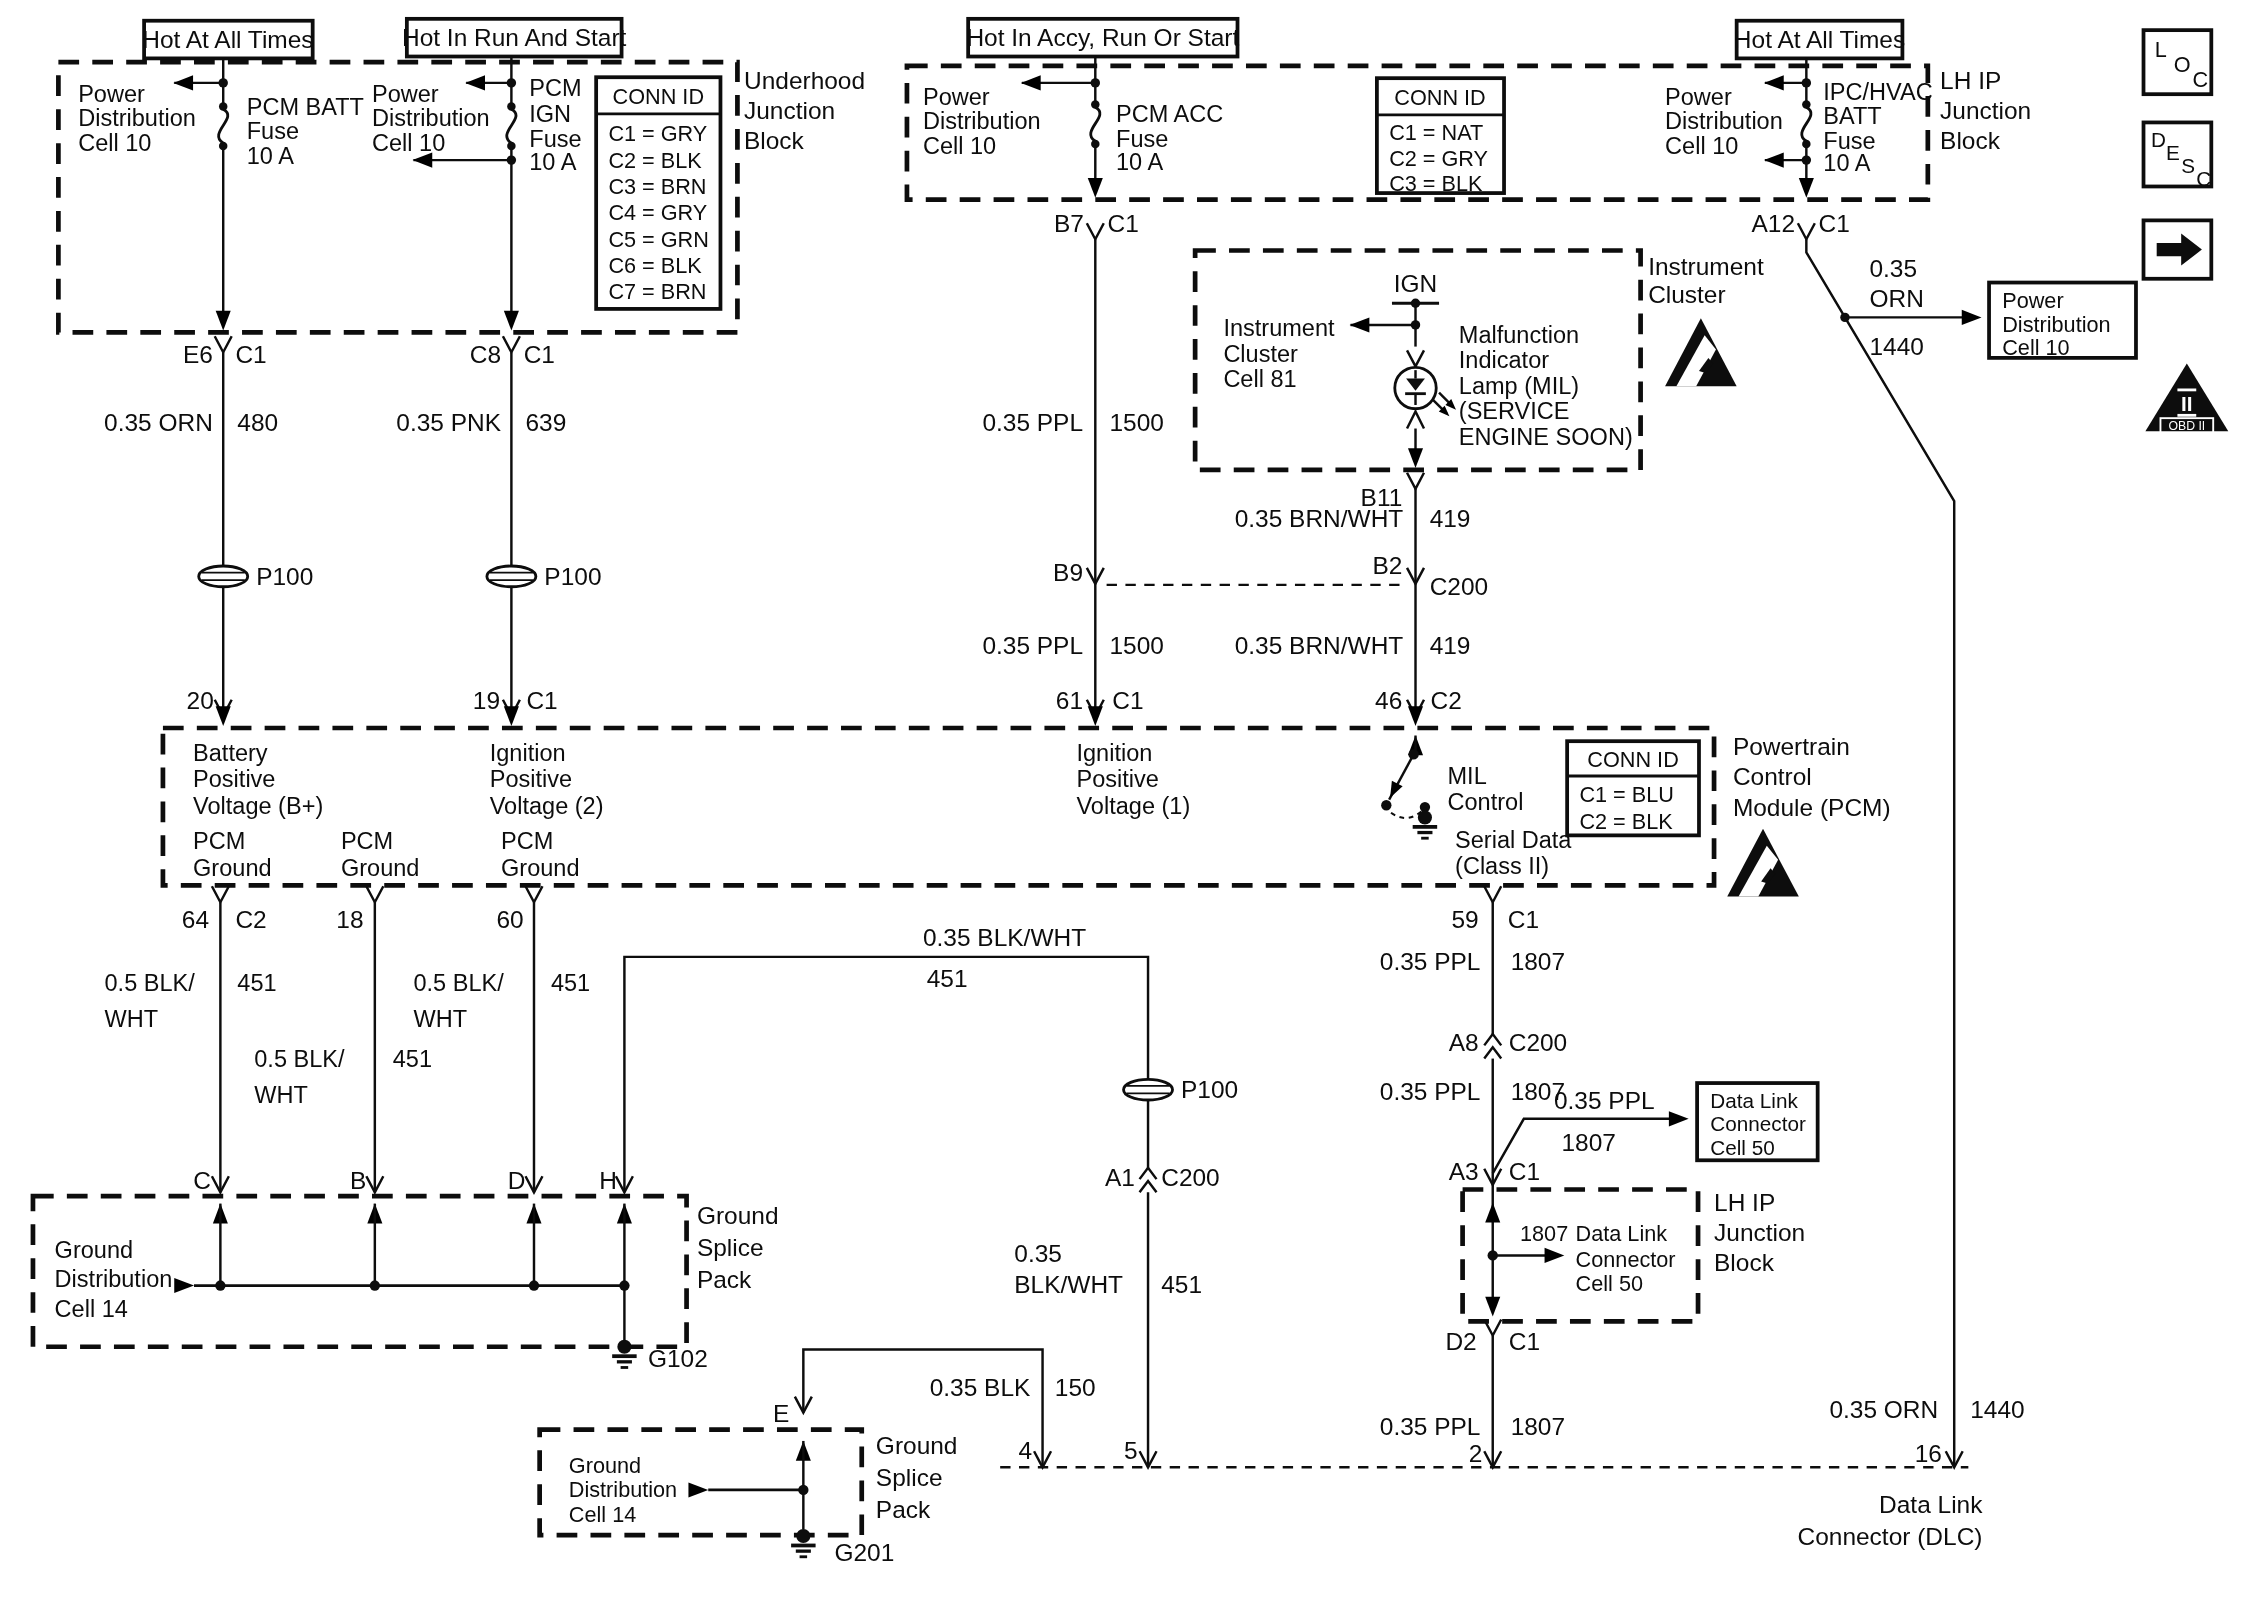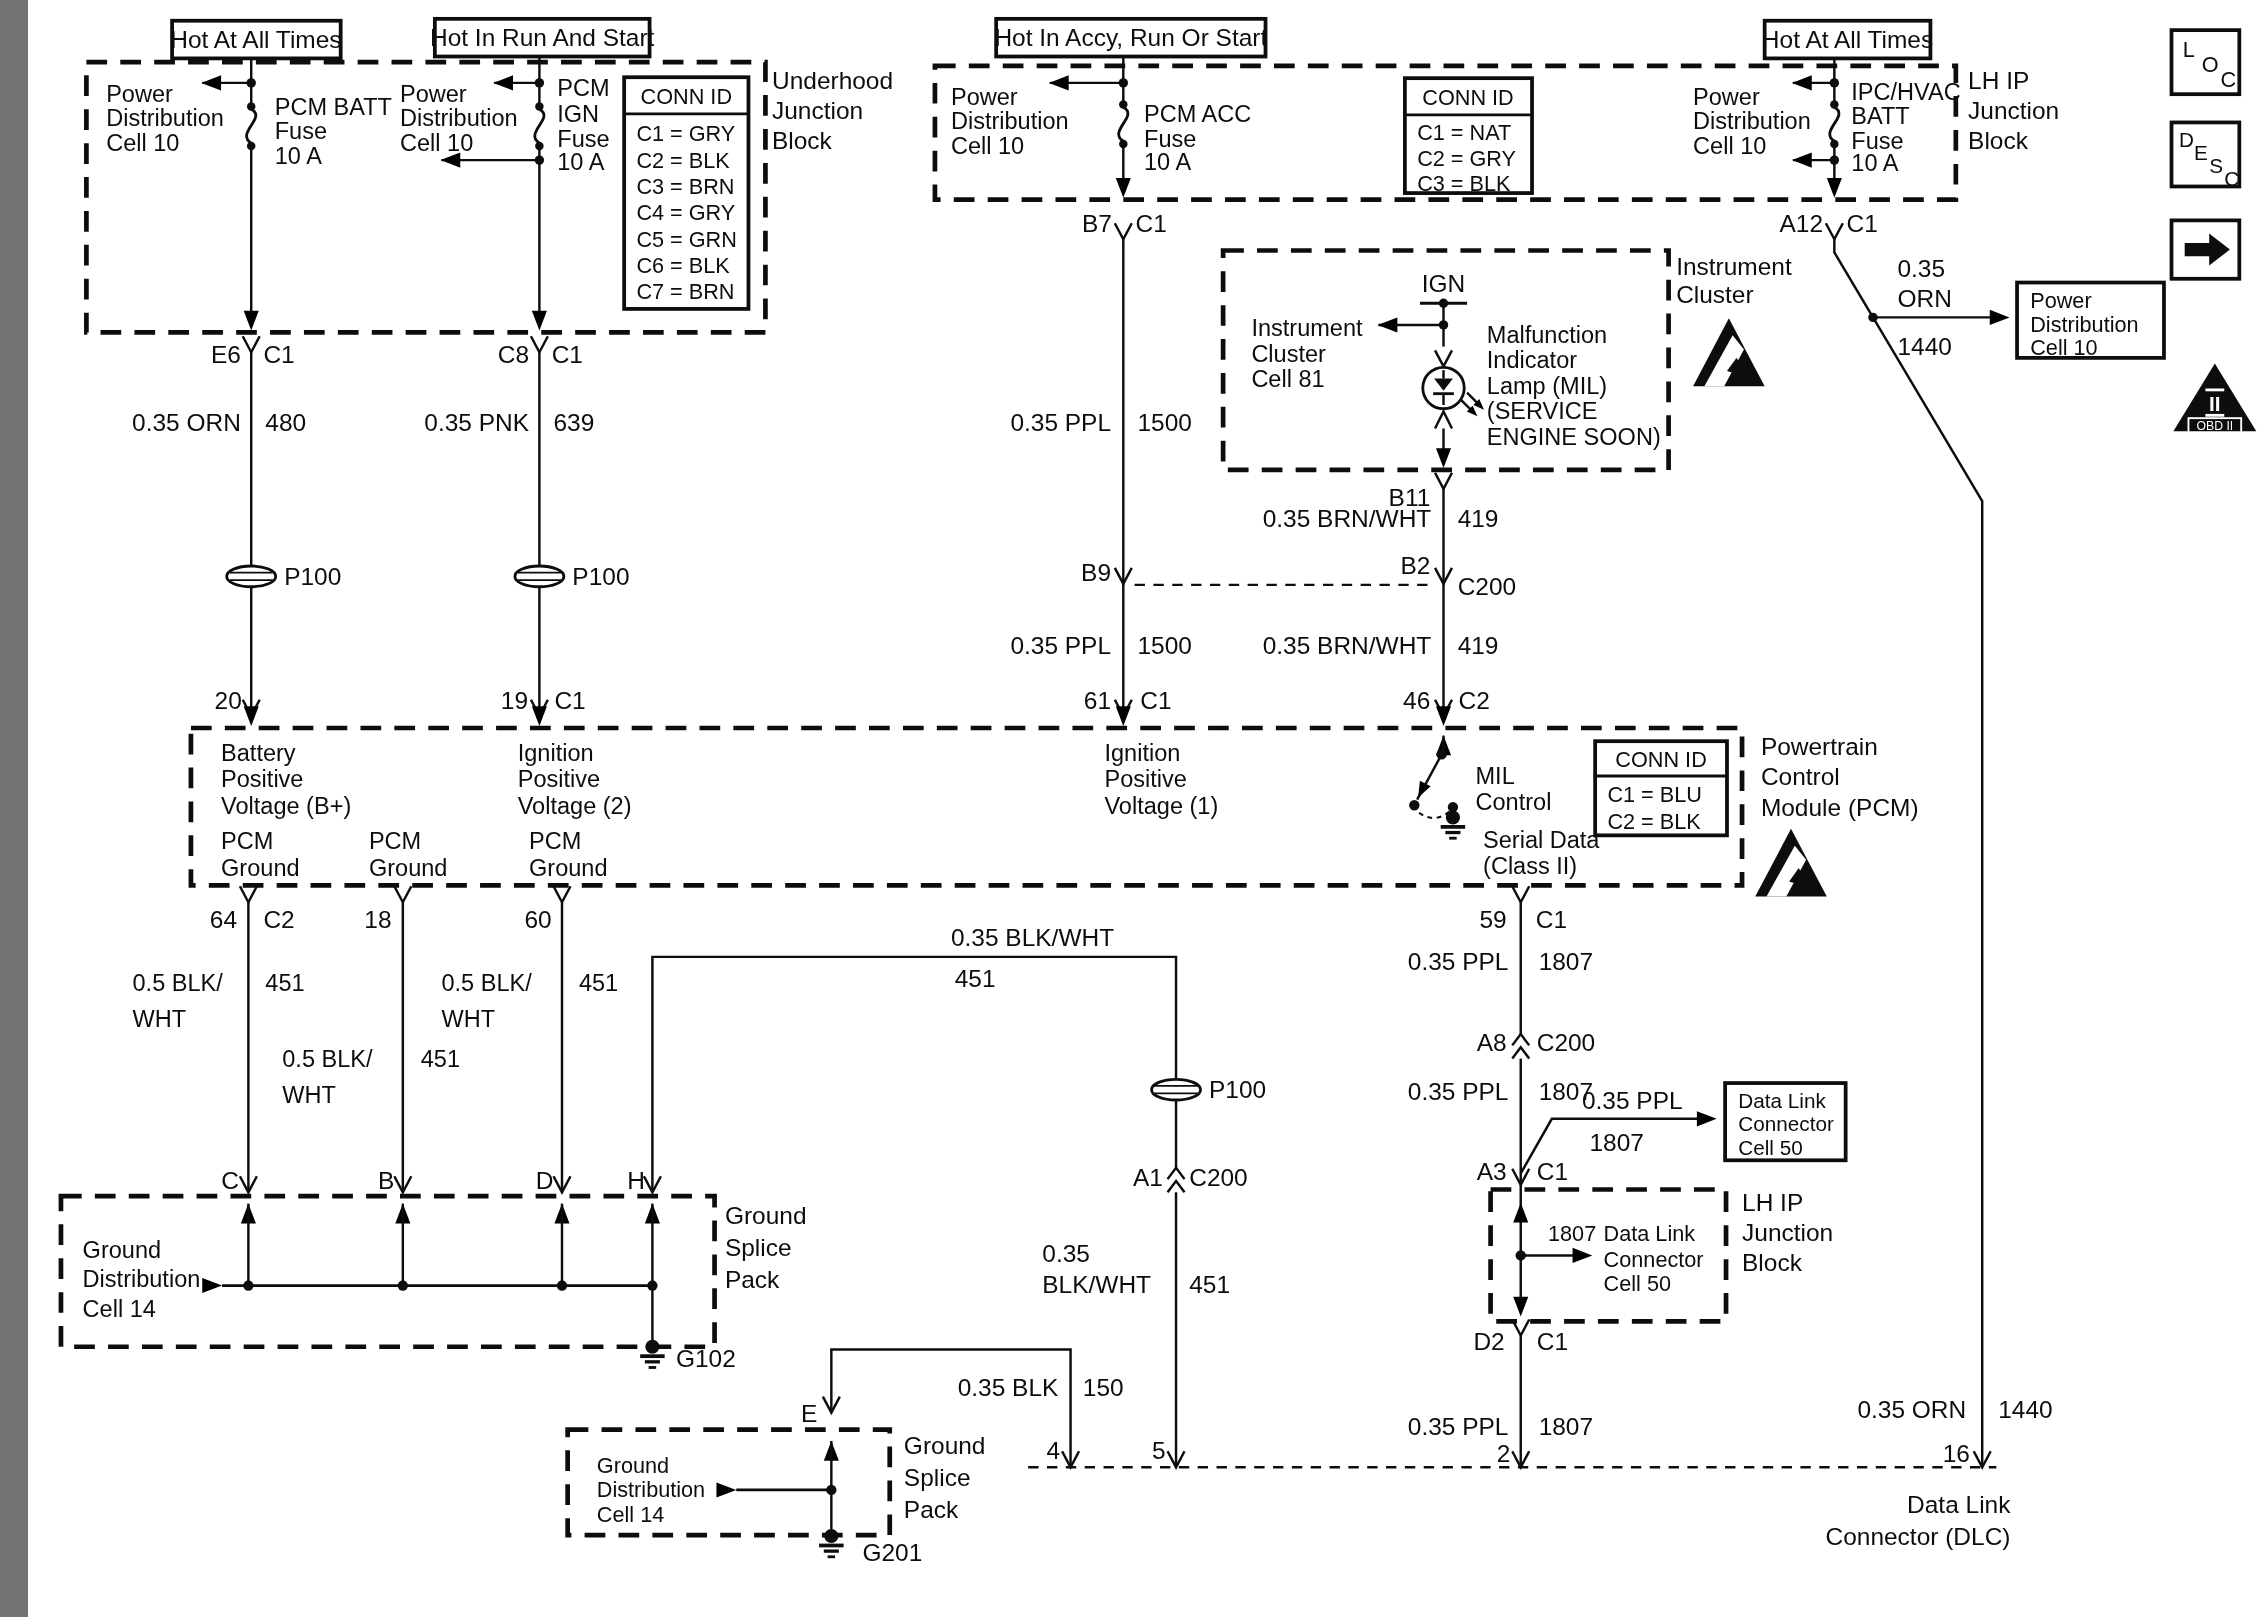--- a/index.html
+++ b/index.html
@@ -1,16 +1,16 @@
 <!DOCTYPE html>
 <html style="font-size:15px"><head>
 <meta charset="utf-8">
 <style>
   html,body { margin:0; padding:0; background:#ffffff; }
-  .stage { width:1937px; height:1618px; position:relative; background:#737373;padding-left:28px; }
+  .stage { width:1937px; height:1618px; position:relative; background:#e5e5e5; }
   svg { display:block; }
   .w  { stroke:#0d0d0d; stroke-width:2.6; fill:none; }
   .w3 { stroke:#0d0d0d; stroke-width:3; fill:none; }
   .wd { stroke:#0d0d0d; stroke-width:2.6; fill:none; stroke-dasharray:11 9; }
   .bdash { fill:none; stroke:#0d0d0d; stroke-width:5; stroke-dasharray:22 14; }
   .bsolid { fill:#ffffff; stroke:#0d0d0d; stroke-width:4; }
   .dot { fill:#0d0d0d; stroke:none; }
   text { font-family:"Liberation Sans", sans-serif; fill:#0d0d0d; }
   .t  { font-size:25px; }
   .t6 { font-size:26px; }

